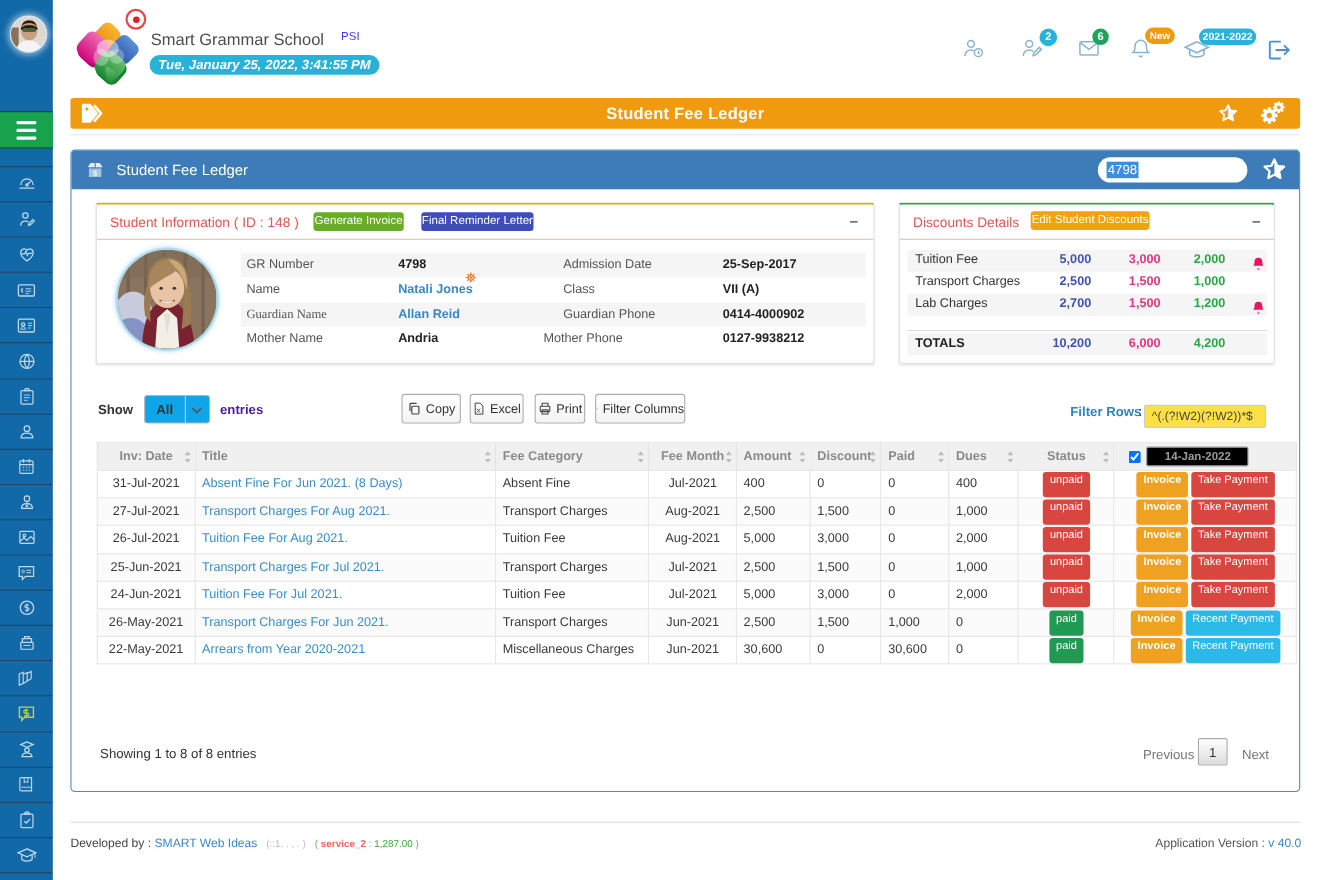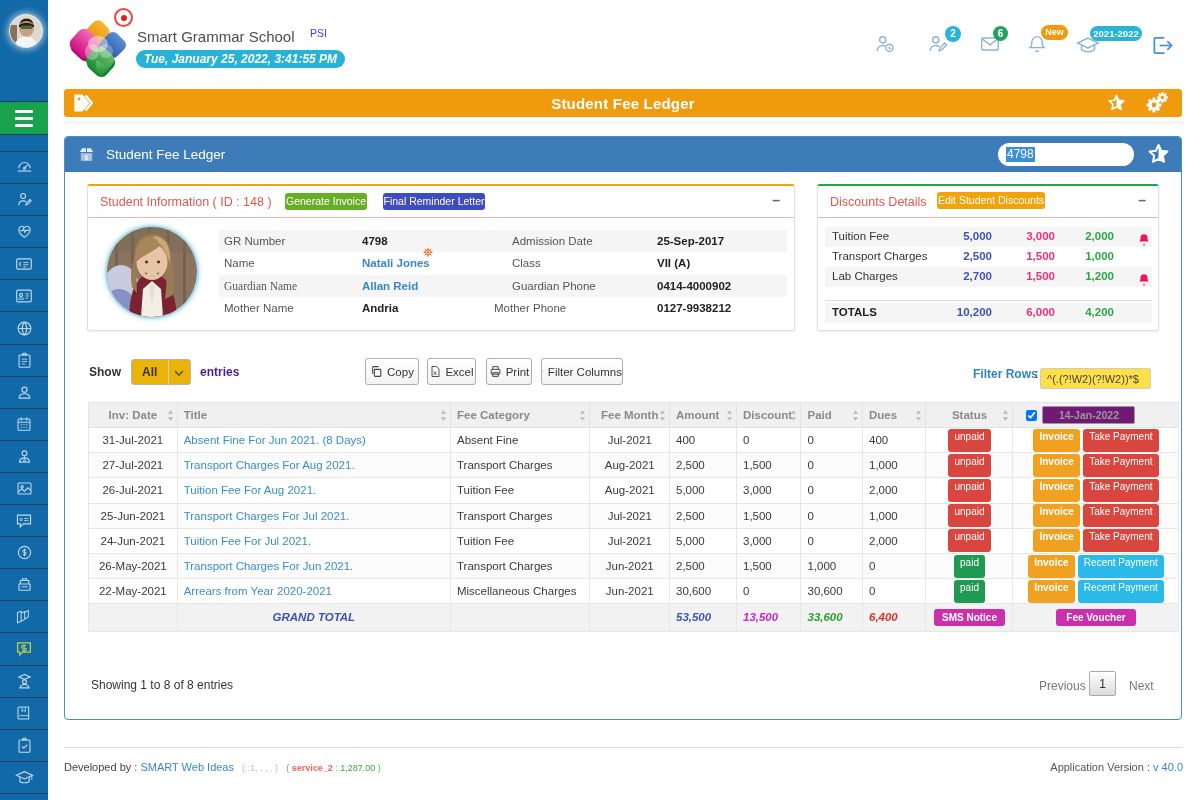--- a/index.html
+++ b/index.html
@@ -487,21 +487,21 @@
     <div class="drow odd" style="top:117px;">
         <span class="dlab" style="font-weight:bold;color:#222;">TOTALS</span>
         <span class="dnum" style="left:107px;color:#3f51b5;">10,200</span>
         <span class="dnum" style="left:170px;color:#e8327c;">6,000</span>
         <span class="dnum" style="left:229px;color:#28a745;">4,200</span>
       </div>
   </div>
 
   <div id="controls">
     <span style="position:absolute;left:24px;top:228px;font-size:12px;font-weight:bold;color:#333;">Show</span>
-    <div style="position:absolute;left:66px;top:222px;width:60px;height:26px;border:1px solid #b5b5b5;border-radius:3px;background:#eab308;">
+    <div style="position:absolute;left:66px;top:222px;width:60px;height:26px;border:1px solid #b5b5b5;border-radius:3px;background:#0ea5e9;">
       <span style="position:absolute;left:10px;top:5px;font-size:12px;font-weight:bold;color:#333;">All</span>
       <span style="position:absolute;left:36px;top:0;width:1px;height:26px;background:#ccc;"></span>
       <svg style="position:absolute;left:42px;top:9px;" width="10" height="8" viewBox="0 0 10 8">
           <path d="M1 2 L5 6 L9 2" stroke="#555" stroke-width="1.6" fill="none"></path>
         </svg>
     </div>
     <span style="position:absolute;left:135px;top:228px;font-size:12px;font-weight:bold;color:#4c1d95;">entries</span>
     <div class="tbtn" style="left:300px;width:54px;"><svg width="13" height="13" viewBox="0 0 24 24" fill="none" stroke="#444" stroke-width="2">
           <rect x="8" y="8" width="12" height="13" rx="1.5"></rect>
           <path d="M5 16V4.5A1.5 1.5 0 0 1 6.5 3H16"></path>
@@ -569,21 +569,21 @@
       <th>Dues<svg class="sort" viewBox="0 0 8 12" width="8" height="12">
               <path d="M4 0 L7 4 H1 Z" fill="#bbb"></path>
               <path d="M4 12 L7 8 H1 Z" fill="#bbb"></path>
             </svg></th>
       <th class="c">Status<svg class="sort" viewBox="0 0 8 12" width="8" height="12">
               <path d="M4 0 L7 4 H1 Z" fill="#bbb"></path>
               <path d="M4 12 L7 8 H1 Z" fill="#bbb"></path>
             </svg></th>
       <th>
             <input type="checkbox" checked="" style="position: absolute; left: 13px; top: 7px; width: 11px; height: 11px;">
-            <span style="position:absolute;left:29px;top:3px;width:93px;height:18px;border:1px solid #999;border-radius:2px;background:#701a75;color:#999;font-weight:bold;font-size:10.5px;text-align:center;line-height:17px;">14-Jan-2022</span>
+            <span style="position:absolute;left:29px;top:3px;width:93px;height:18px;border:1px solid #999;border-radius:2px;background:#000000;color:#999;font-weight:bold;font-size:10.5px;text-align:center;line-height:17px;">14-Jan-2022</span>
           </th>
     </tr>
     <tr>
           <td class="c">31-Jul-2021</td>
           <td><a>Absent Fine For Jun 2021. (8 Days)</a></td>
           <td>Absent Fine</td>
           <td class="c">Jul-2021</td>
           <td>400</td>
           <td>0</td>
           <td>0</td>
@@ -656,32 +656,20 @@
           <td><a>Arrears from Year 2020-2021</a></td>
           <td>Miscellaneous Charges</td>
           <td class="c">Jun-2021</td>
           <td>30,600</td>
           <td>0</td>
           <td>30,600</td>
           <td>0</td>
           <td class="c"><span class="badge2 bgp">paid</span></td>
           <td class="c"><span class="badge2 bgi">Invoice</span> <span class="badge2 bgc">Recent Payment</span></td>
         </tr>
-    <tr class="gt">
-          <td></td>
-          <td class="c" style="color:#3f51b5;">GRAND TOTAL</td>
-          <td></td>
-          <td></td>
-          <td style="color:#3f51b5;">53,500</td>
-          <td style="color:#c526c9;">13,500</td>
-          <td style="color:#28a02f;">33,600</td>
-          <td style="color:#d9302c;">6,400</td>
-          <td class="c" style="font-style:normal;"><span class="badge2 bgm" style="padding:3px 8px;">SMS Notice</span></td>
-          <td class="c" style="font-style:normal;"><span class="badge2 bgm" style="padding:3px 10px;">Fee Voucher</span></td>
-        </tr>
   </tbody>
     </table>
 
   <div id="showing">Showing 1 to 8 of 8 entries</div>
   <div id="pgn">
     <span style="position:absolute;left:974px;top:8px;">Previous</span>
     <span style="position:absolute;left:1024px;top:0;width:27px;height:25px;border:1px solid #aaa;border-radius:2px;background:linear-gradient(#fff,#dcdcdc);color:#333;text-align:center;line-height:25px;display:inline-block;">1</span>
     <span style="position:absolute;left:1064px;top:8px;">Next</span>
   </div>
 </div>

